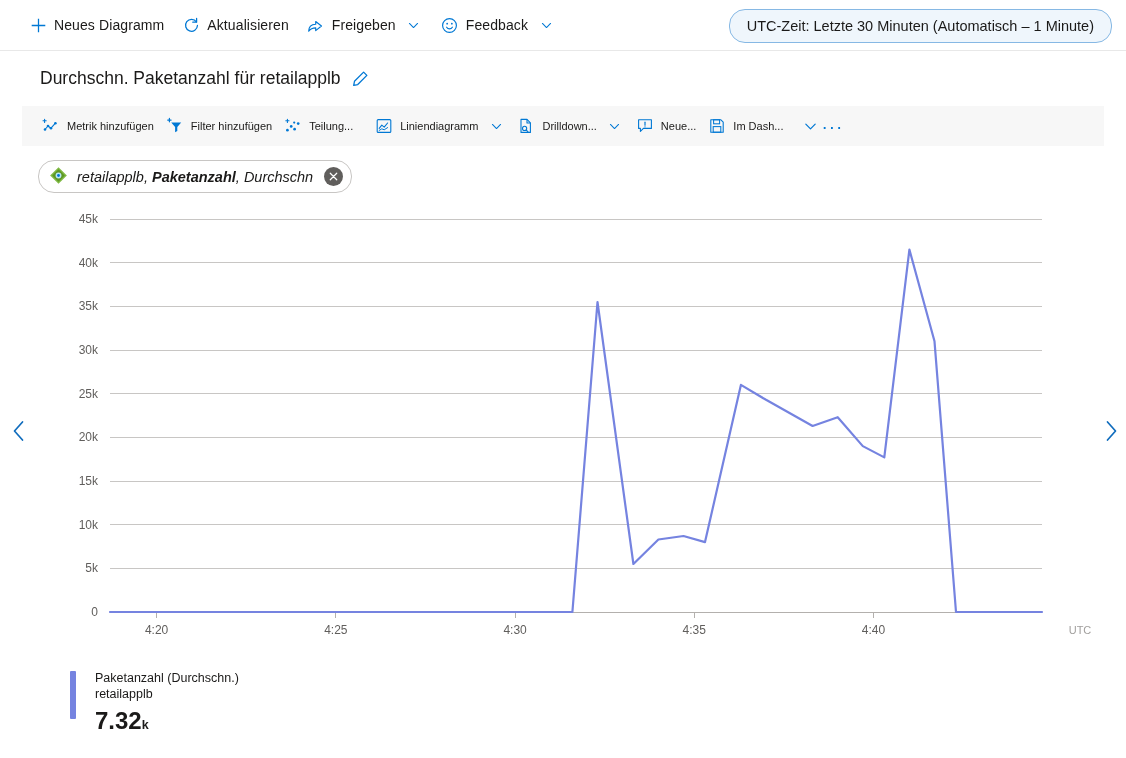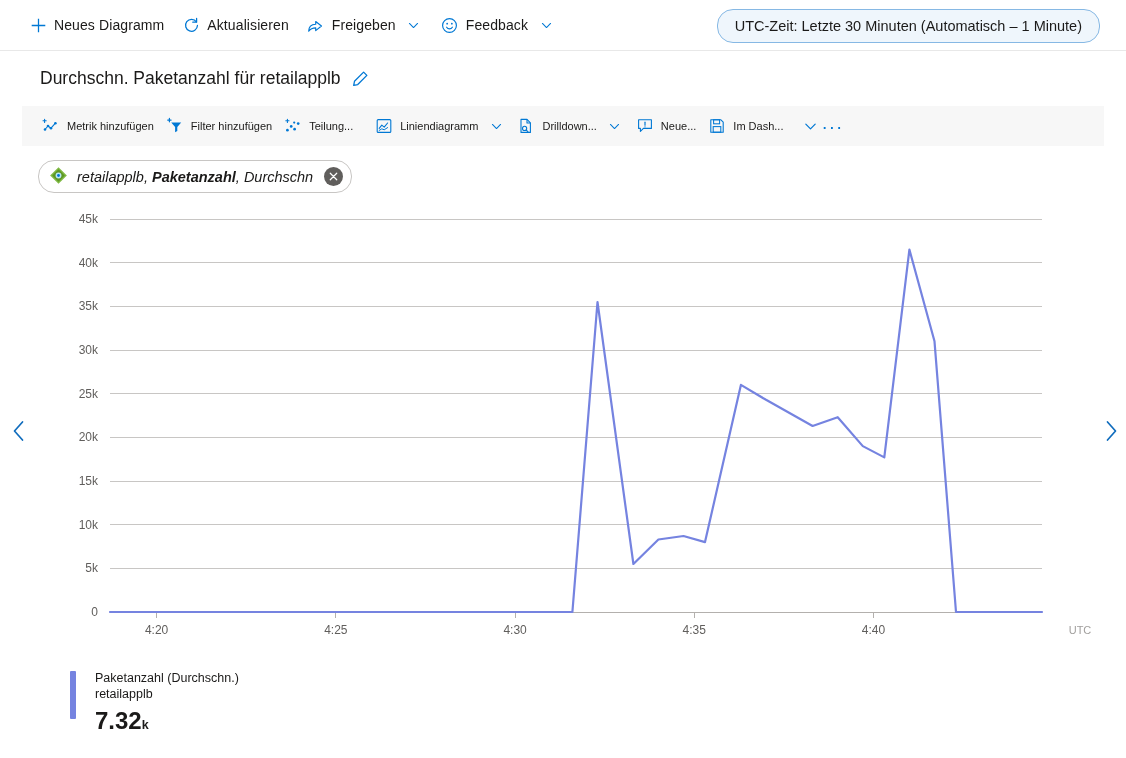--- a/index.html
+++ b/index.html
@@ -58,21 +58,21 @@
     justify-content: center;
     width: 18px;
     height: 18px;
     color: #0078d4;
     margin-left: 2px;
     cursor: pointer;
   }
 
   .time-pill {
     position: absolute;
-    right: 26px;
+    right: 14px;
     top: 9px;
     height: 32px;
     display: flex;
     align-items: center;
     padding: 0 17px;
     border: 1px solid #86b8e4;
     border-radius: 16px;
     background: #eff6fc;
     font-size: 14.5px;
     color: #1b1a19;

